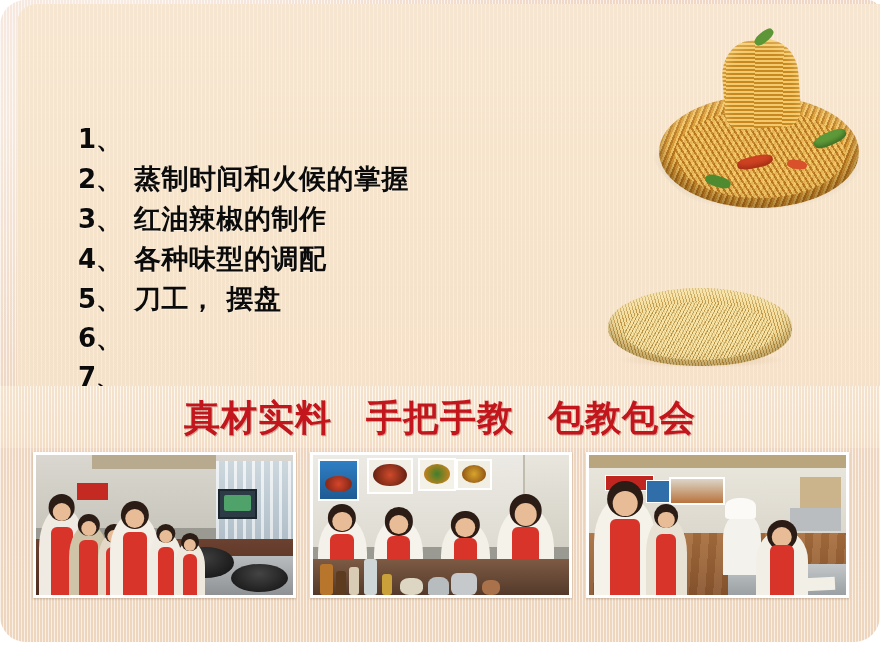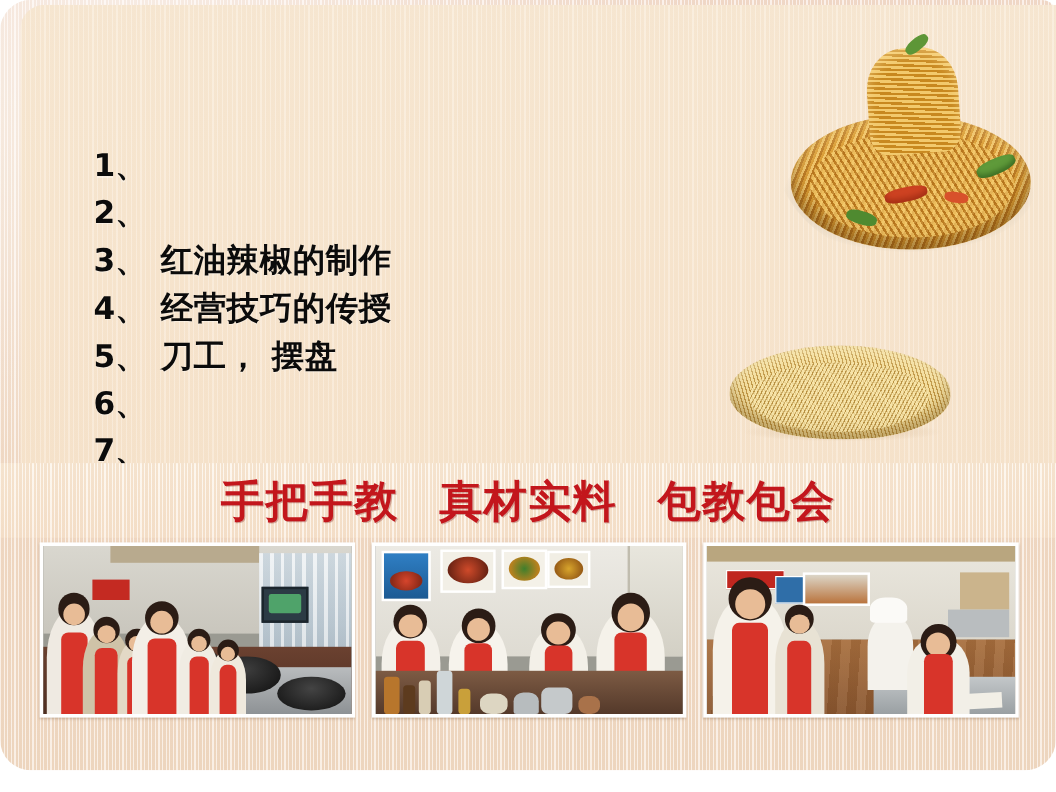--- a/index.html
+++ b/index.html
@@ -218,28 +218,29 @@
   <div class="frame-soft"></div>
 
   <div class="panel"></div>
 
   <div class="list">
     <div class="li">
       <span class="num">1、</span>
     </div>
     <div class="li">
       <span class="num">2、</span>
+      <span class="txt">蒸制时间和火候的掌握</span>
     </div>
     <div class="li">
       <span class="num">3、</span>
       <span class="txt">红油辣椒的制作</span>
     </div>
     <div class="li">
       <span class="num">4、</span>
-      <span class="txt">经营技巧的传授</span>
+      <span class="txt">各种味型的调配</span>
     </div>
     <div class="li">
       <span class="num">5、</span>
       <span class="txt">刀工， 摆盘</span>
     </div>
     <div class="li">
       <span class="num">6、</span>
     </div>
     <div class="li">
       <span class="num">7、</span>
@@ -259,22 +260,22 @@
   </div>
 
   <div class="noodle2">
     <div class="n2-shadow"></div>
     <div class="n2-mass"></div>
     <div class="n2-mass2"></div>
   </div>
 
   <div class="slogan-band"></div>
   <div class="slogan">
+    <span>真材实料</span>
     <span>手把手教</span>
-    <span>真材实料</span>
     <span>包教包会</span>
   </div>
 
   <div class="photos">
 
     <div class="ph">
       <div class="ph-inner">
         <div class="p1-wall"></div>
         <div class="p1-ceil"></div>
         <div class="p1-win"></div>

